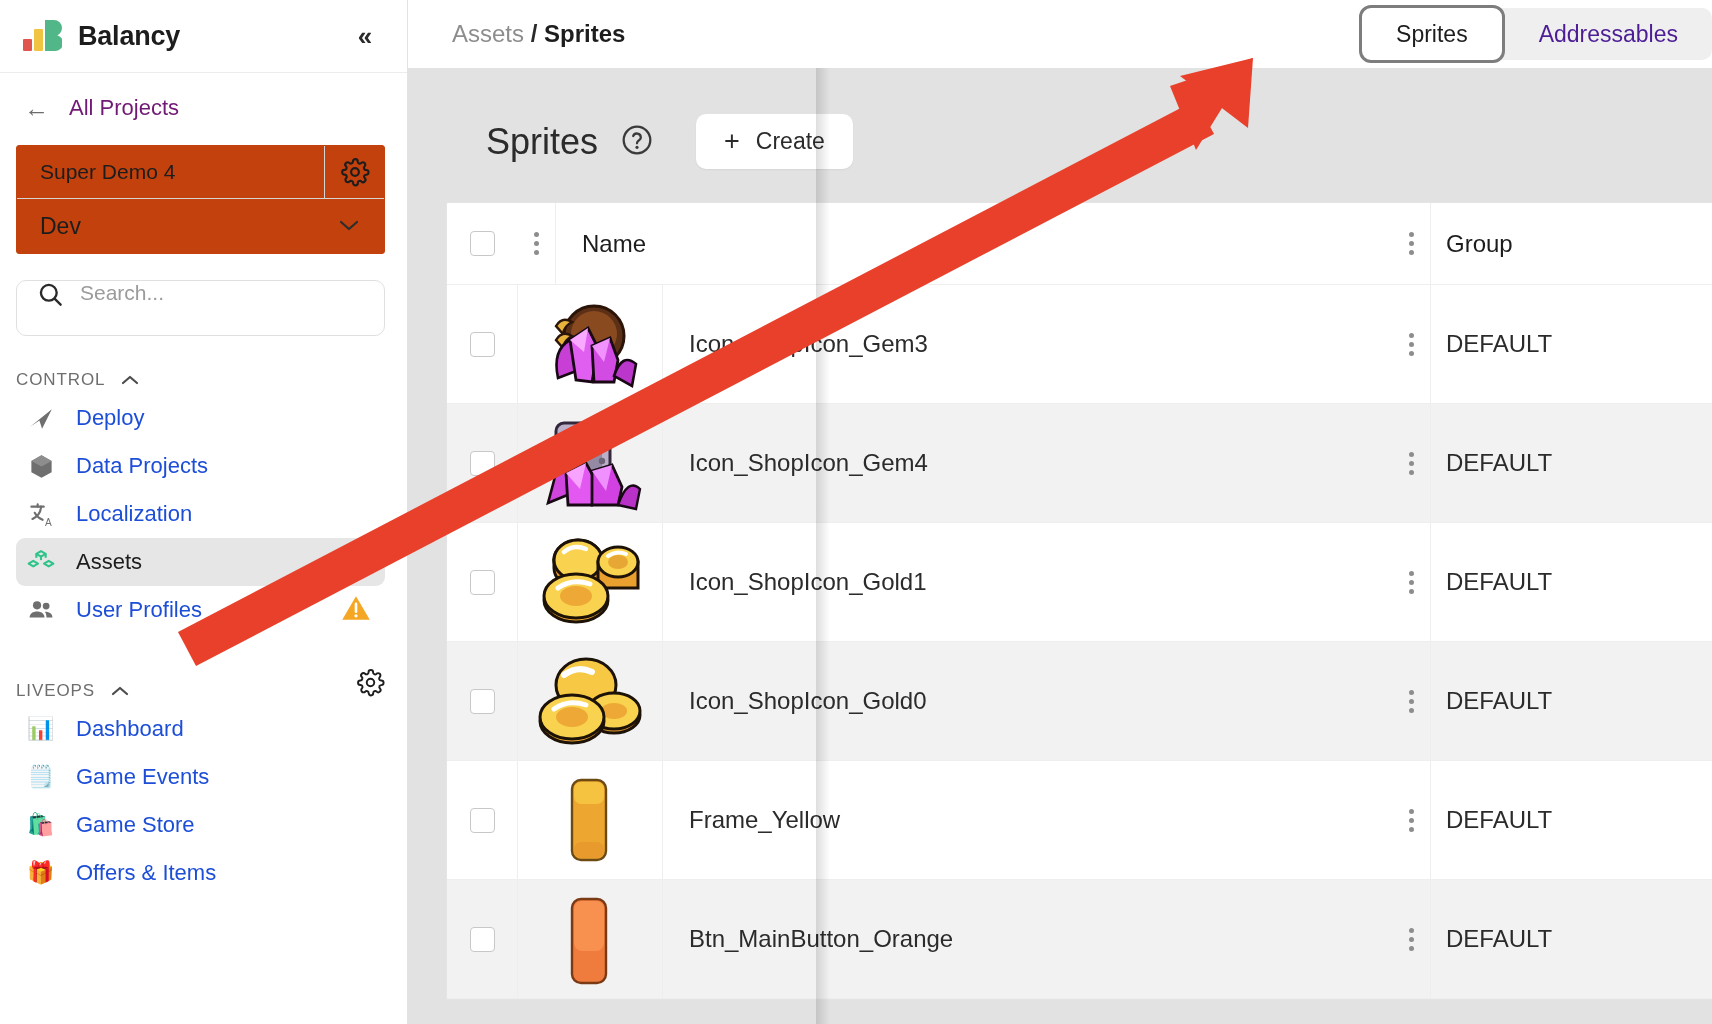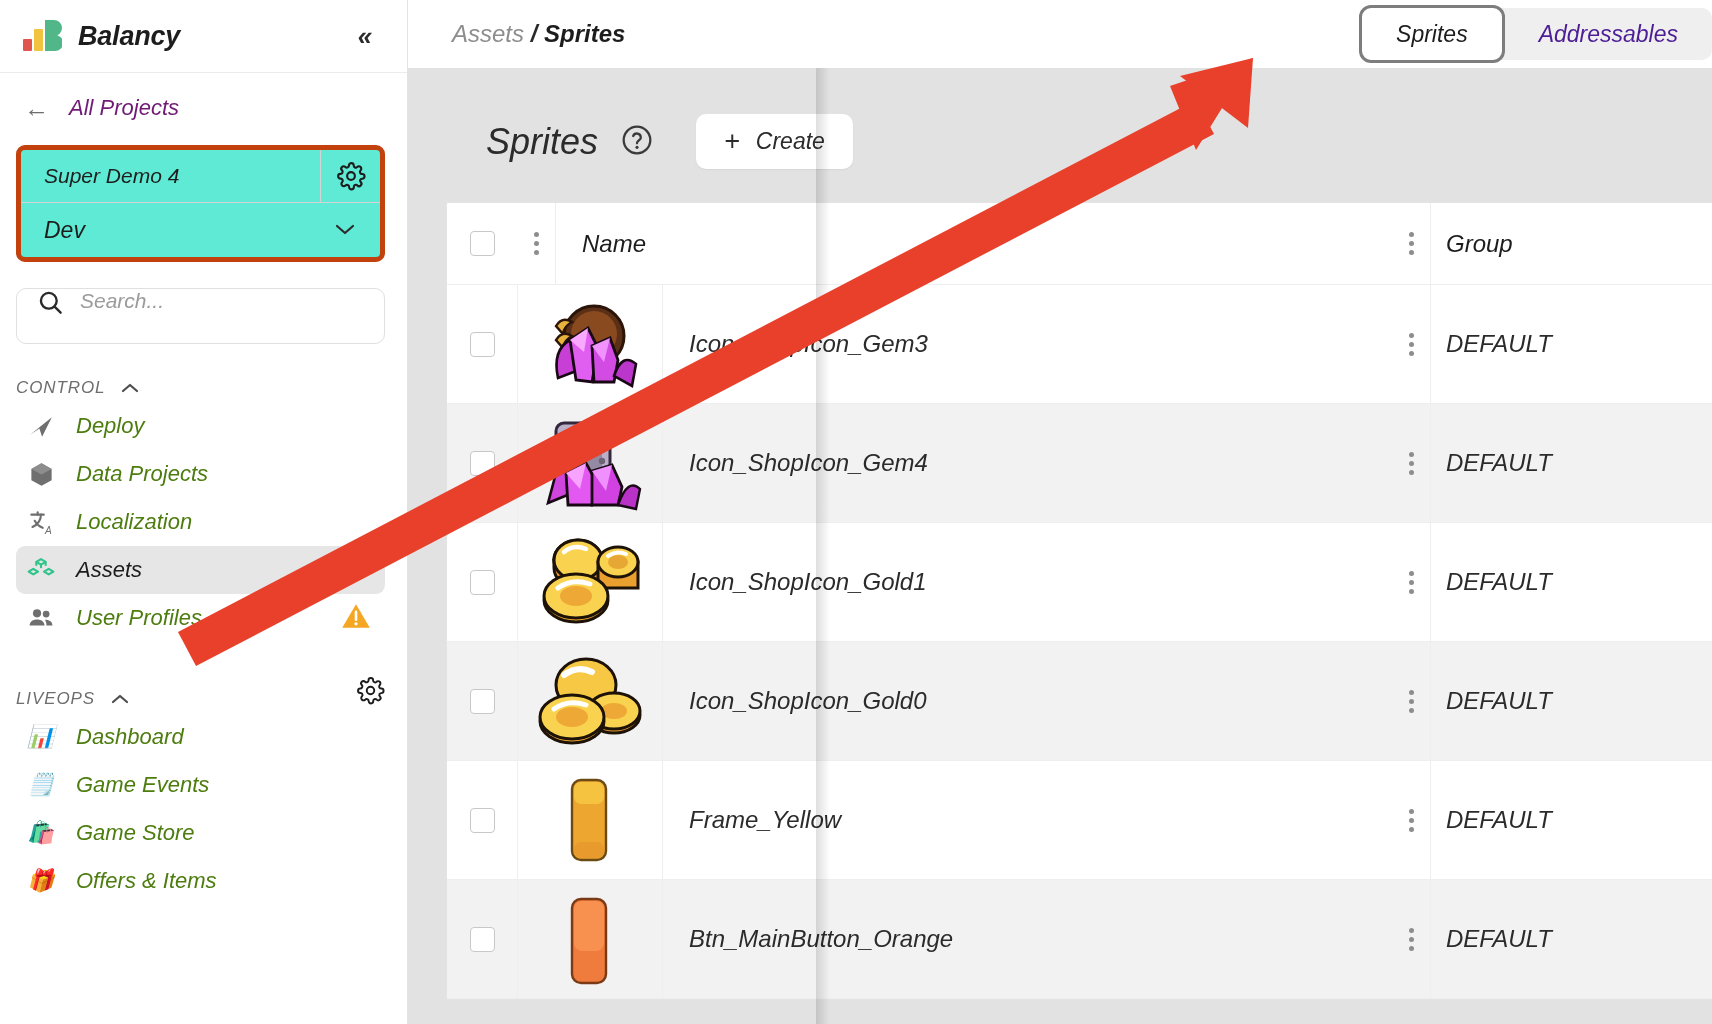--- a/index.html
+++ b/index.html
@@ -2,21 +2,21 @@
 <html><head>
 <meta charset="utf-8">
 <style>
   * { box-sizing: border-box; margin: 0; padding: 0; }
   html, body {
     width: 1712px; height: 1024px;
     font-family: "Liberation Sans", sans-serif;
     background: #ffffff;
     overflow: hidden;
   }
-  #root { position: relative; width: 1712px; height: 1024px; display: flex; font-style: italic; }
+  #root { position: relative; width: 1712px; height: 1024px; display: flex; }
 
   
   .sidebar {
     width: 408px; height: 1024px;
     background: #ffffff;
     border-right: 1px solid #e3e3e3;
     display: flex; flex-direction: column;
     position: relative; z-index: 2;
     flex: 0 0 408px;
   }
@@ -41,22 +41,22 @@
 
   .sb-back {
     display: flex; align-items: center; gap: 20px;
     padding: 22px 0 18px 24px; cursor: pointer;
   }
   .sb-back .arr { font-size: 25px; color: #6d6d6d; line-height: 1; }
   .sb-back .txt { font-size: 22px; color: #701a75; }
 
   .proj-box {
     margin: 6px 22px 0 16px;
-    border: 5px solid #c2410c; border-radius: 9px;
-    overflow: hidden; background: #5eead4;
+    border: 1px solid #c2410c; border-radius: 3px;
+    overflow: hidden; background: #c2410c;
   }
   .proj-row {
     display: flex; align-items: stretch; height: 53px;
     border-bottom: 1px solid #d4d4d4;
   }
   .proj-name {
     flex: 1; display: flex; align-items: center;
     padding-left: 23px; font-size: 21px; color: #1d1d1d;
     cursor: pointer;
   }
@@ -94,21 +94,21 @@
     display: flex; align-items: center; gap: 20px;
     height: 48px; margin: 0 22px 0 16px;
     padding: 0 14px 0 10px; border-radius: 9px;
     cursor: pointer;
   }
   .nav-item.active { background: #e6e6e6; }
   .nav-item .ico {
     width: 30px; height: 30px; flex: 0 0 30px;
     display: flex; align-items: center; justify-content: center;
   }
-  .nav-item .lbl { font-size: 22px; color: #4d7c0f; }
+  .nav-item .lbl { font-size: 22px; color: #1d4ed8; }
   .nav-item.active .lbl { color: #1d1d1d; }
   .nav-item .emoji { font-size: 22px; line-height: 1; }
   .nav-item .warn { margin-left: auto; }
 
   
   .main {
     flex: 1; height: 1024px; position: relative;
     background: #e2e2e2; display: flex; flex-direction: column;
     min-width: 0;
     gap: 9px;

